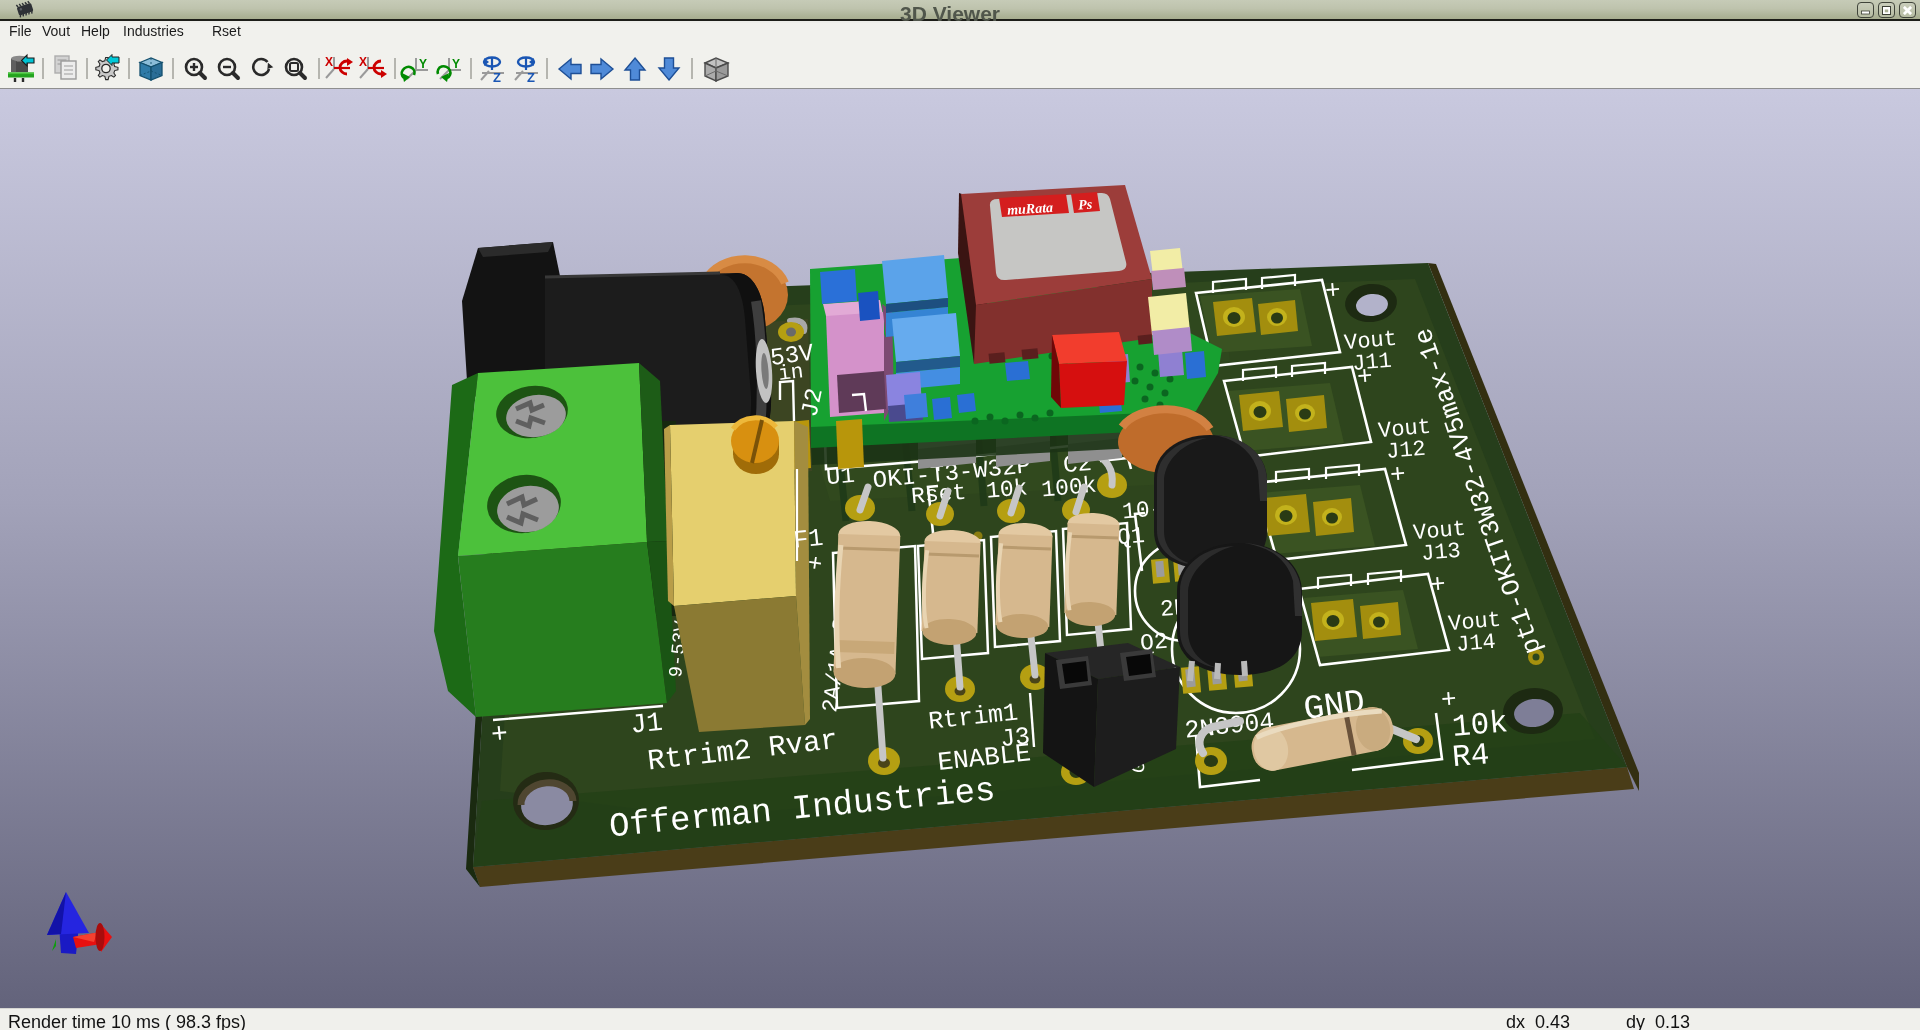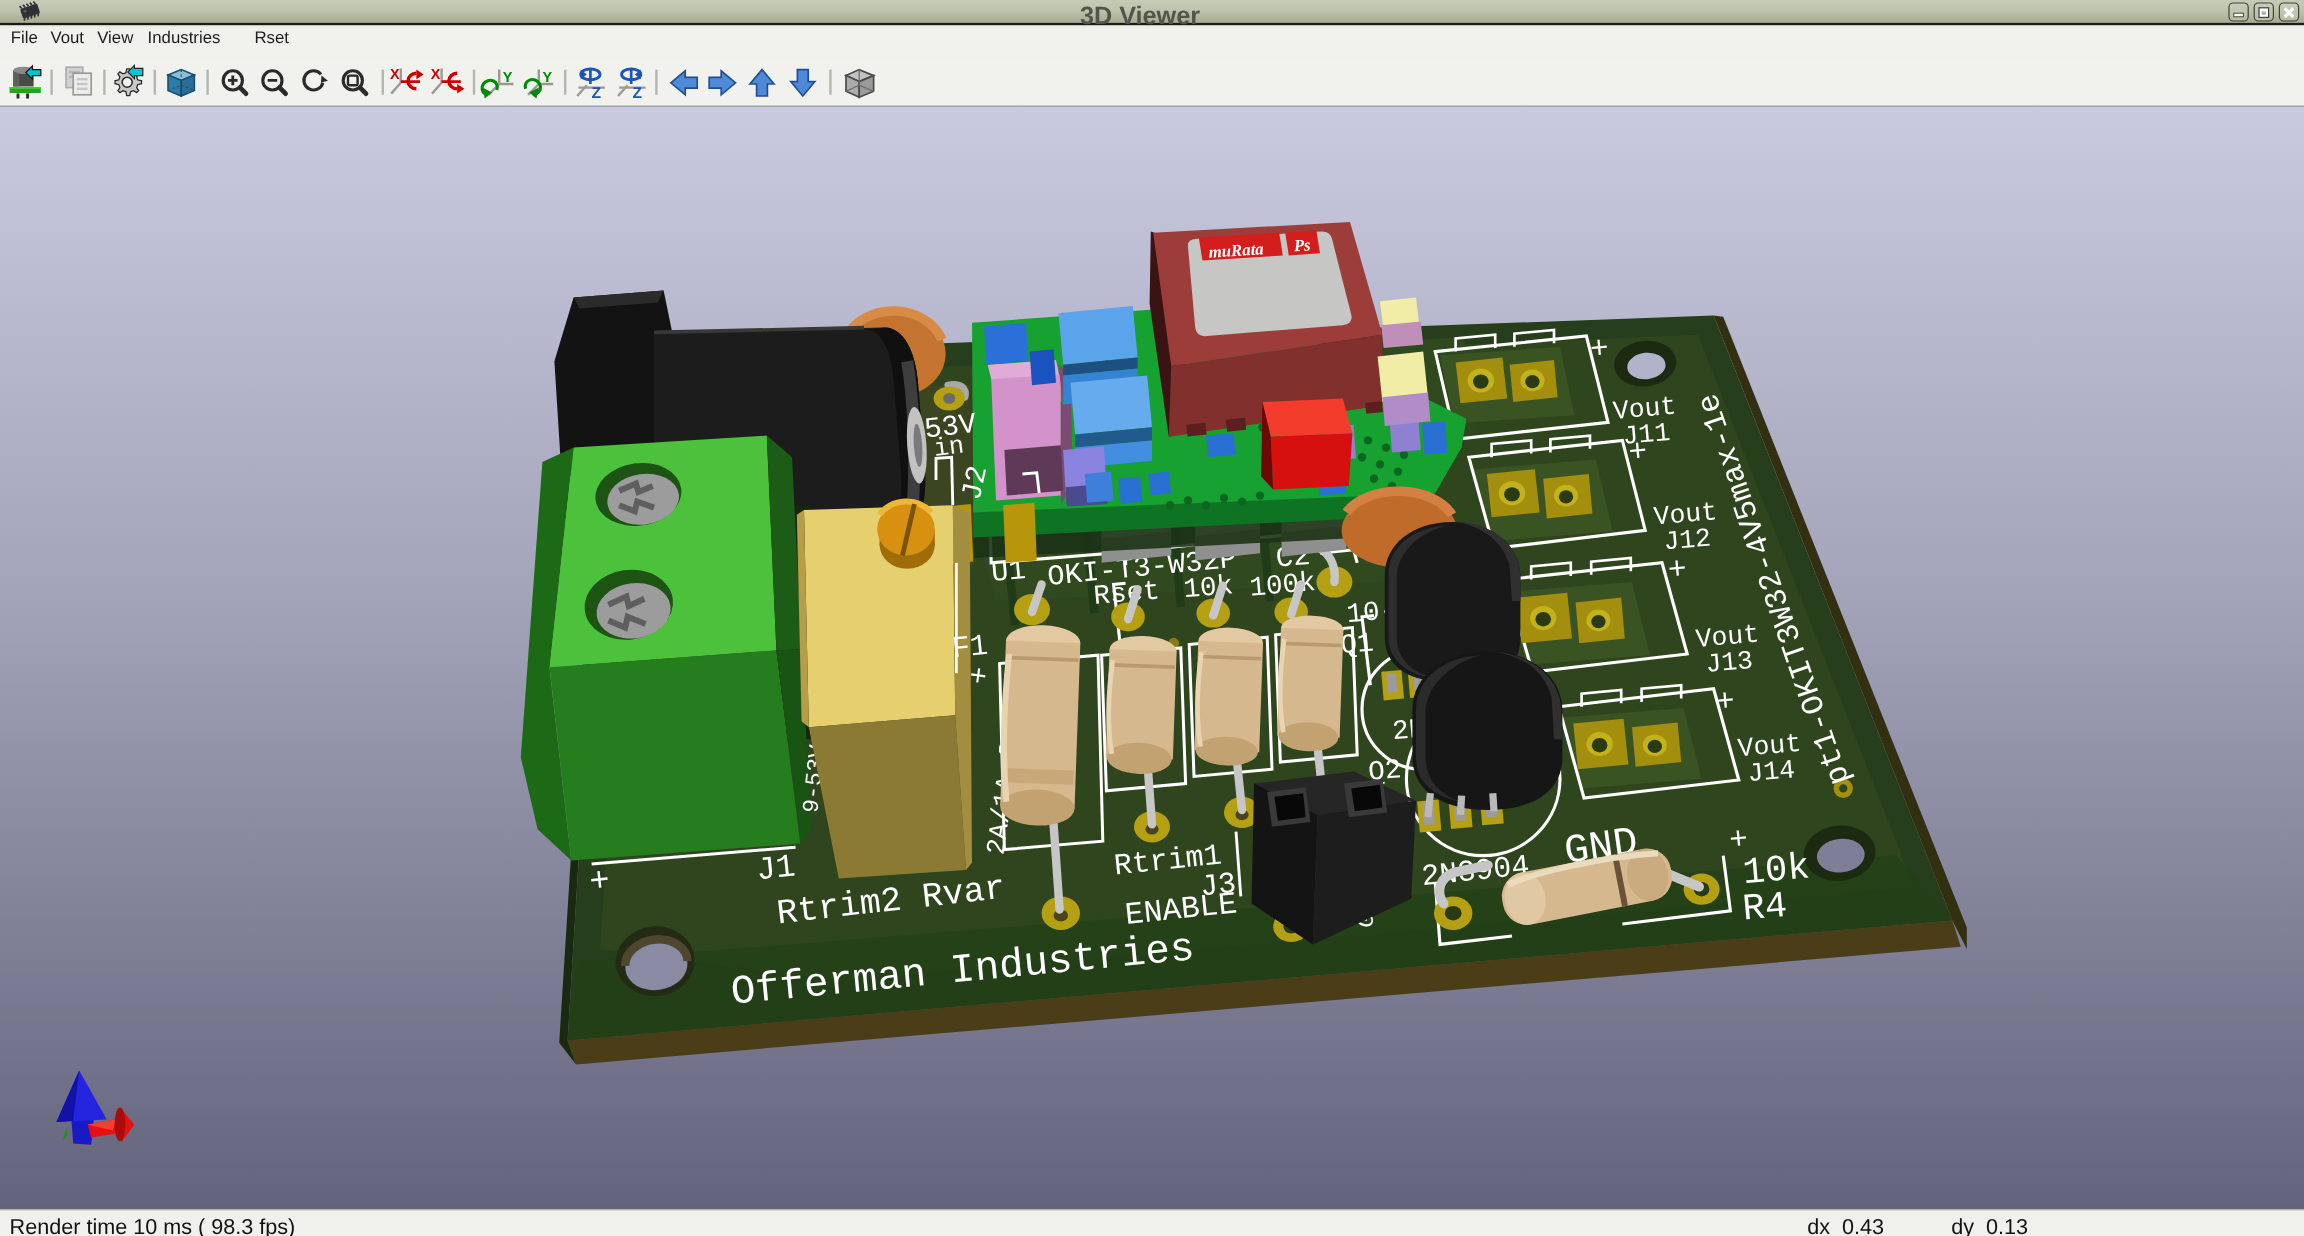--- a/index.html
+++ b/index.html
@@ -48,21 +48,21 @@
         <rect x="5.8" y="6.5" width="3.4" height="2.8" fill="#aab094"></rect>
       </svg></div>
   <div class="wbtn" style="left:1899px"><svg width="15" height="15">
         <path d="M4 4 L11 11 M11 4 L4 11" stroke="#fff" stroke-width="2.6"></path>
         <path d="M4 4 L11 11 M11 4 L4 11" stroke="#ffffff" stroke-width="2.2"></path>
       </svg></div>
 </div>
 <div id="menubar">
   <span class="mi" style="left:9px">File</span>
   <span class="mi" style="left:42px">Vout</span>
-  <span class="mi" style="left:81px">View</span>
+  <span class="mi" style="left:81px">Help</span>
   <span class="mi" style="left:123px">Industries</span>
   <span class="mi" style="left:212px">Rset</span>
 </div>
 <div id="toolbar">
   <svg width="1920" height="40" style="position:absolute;left:0;top:0">
 
     <g transform="translate(8,7)">
       <ellipse cx="11.5" cy="3.5" rx="8.5" ry="2.8" fill="#8a8a8a"></ellipse>
       <path d="M3 3.5 L3 17 L20 17 L20 3.5 C20 5 16.5 6.3 11.5 6.3 C6.5 6.3 3 5 3 3.5 Z" fill="#4a4a4a"></path>
       <path d="M3 3.5 L3 17 L8 17 L8 5.8 C5 5.3 3 4.5 3 3.5 Z" fill="#5f5f5f"></path>

